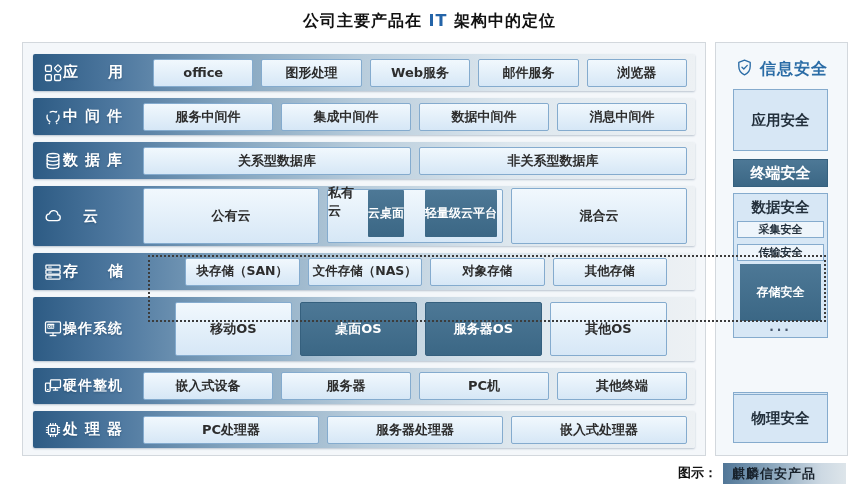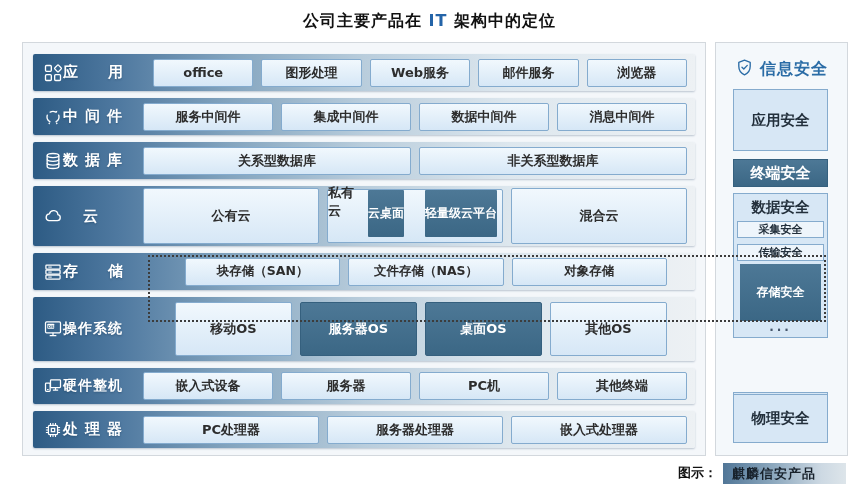--- a/index.html
+++ b/index.html
@@ -203,39 +203,40 @@
           <rect x="3.5" y="15.8" width="17" height="4.6" rx="0.8"></rect>
           <path d="M6.3 6.1h4.2M6.3 12.1h4.2M6.3 18.1h4.2" stroke-width="1.2"></path>
         </svg>
       </span>
       <span class="btitle ls2">存储</span>
     </div>
     <div class="bitems inset">
       <div class="item">块存储（SAN）</div>
       <div class="item">文件存储（NAS）</div>
       <div class="item">对象存储</div>
+      <div class="item">其他存储</div>
     </div>
   </div>
 
   <div class="band h64 band-os">
     <div class="blabel">
       <span class="bicon">
         <svg viewBox="0 0 24 24" fill="none" stroke="#fff" stroke-width="1.5">
           <rect x="3" y="3.5" width="18" height="13" rx="1.3"></rect>
           <rect x="5.2" y="5.6" width="8.2" height="6" rx="0.8" fill="#fff" stroke="none"></rect>
           <text x="9.3" y="10.2" text-anchor="middle" font-size="4.6" font-weight="bold" fill="#3b6785" stroke="none" font-family="DejaVu Sans, sans-serif">OS</text>
           <path d="M12 16.5v2.6M8 19.8h8"></path>
         </svg>
       </span>
       <span class="btitle ls4">操作系统</span>
     </div>
     <div class="bitems inset">
       <div class="item">移动OS</div>
+      <div class="item dark">桌面OS</div>
       <div class="item dark">服务器OS</div>
-      <div class="item dark">桌面OS</div>
       <div class="item">其他OS</div>
     </div>
   </div>
 
   <div class="band h36">
     <div class="blabel">
       <span class="bicon">
         <svg viewBox="0 0 24 24" fill="none" stroke="#fff" stroke-width="1.5">
           <rect x="9" y="4.5" width="12" height="9.5" rx="1"></rect>
           <path d="M15 14v2.3M11.8 16.8h6.4"></path>

